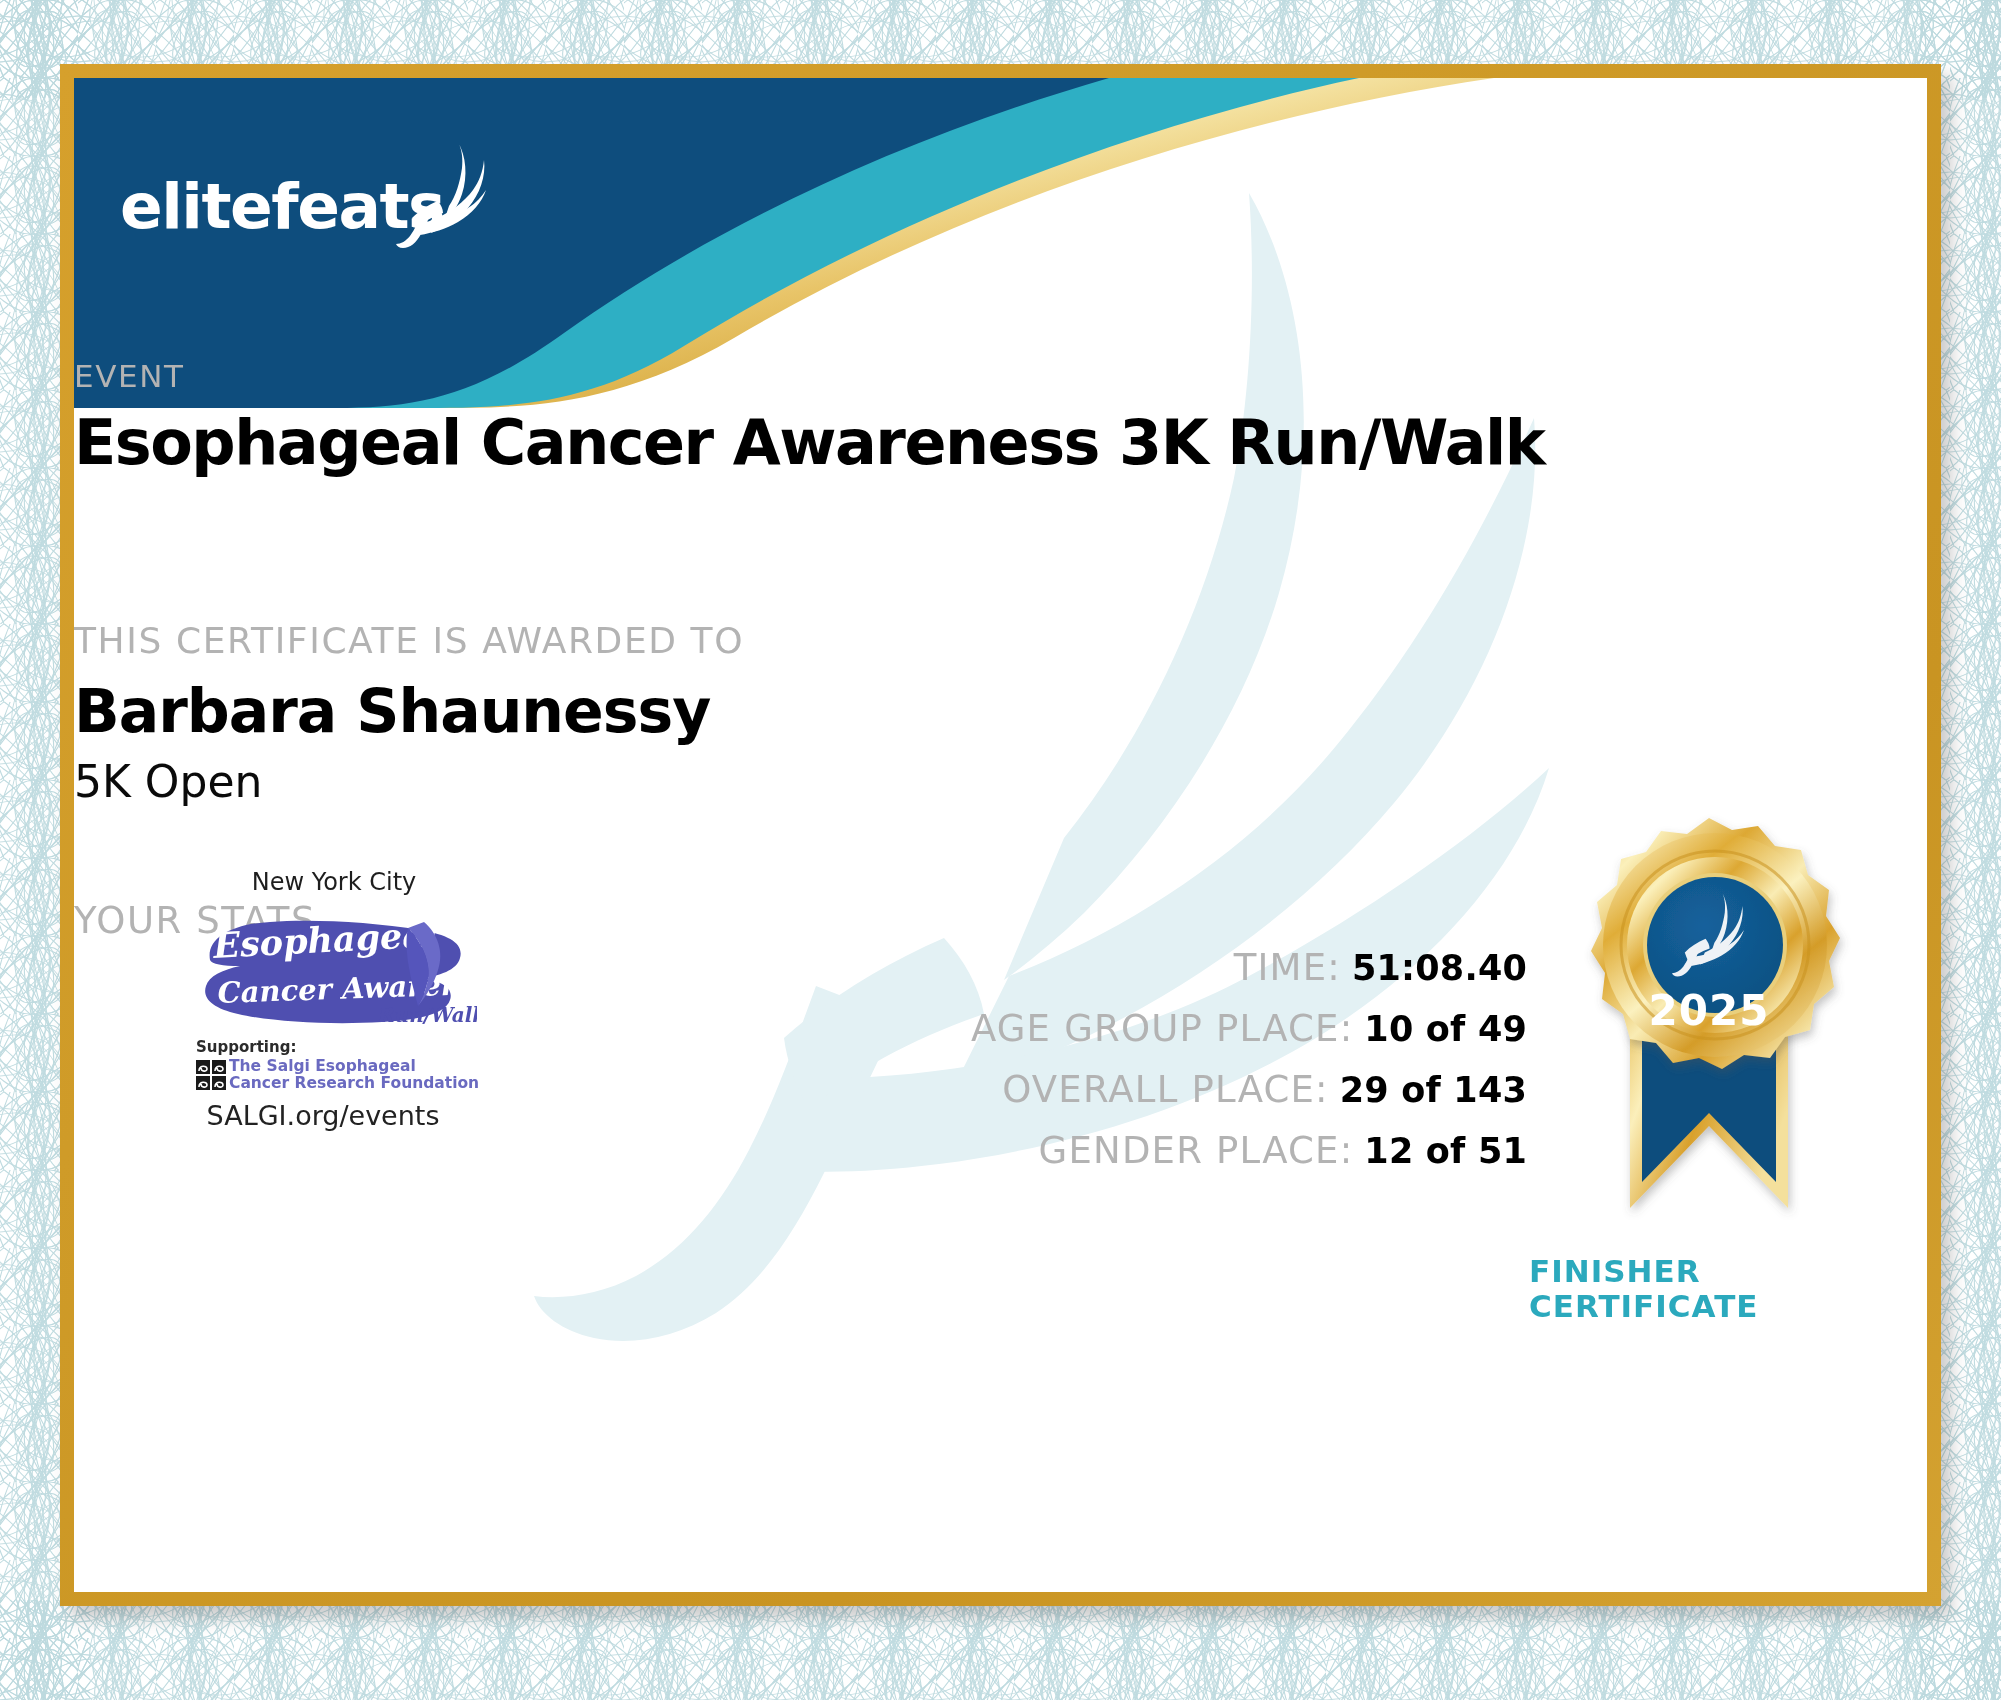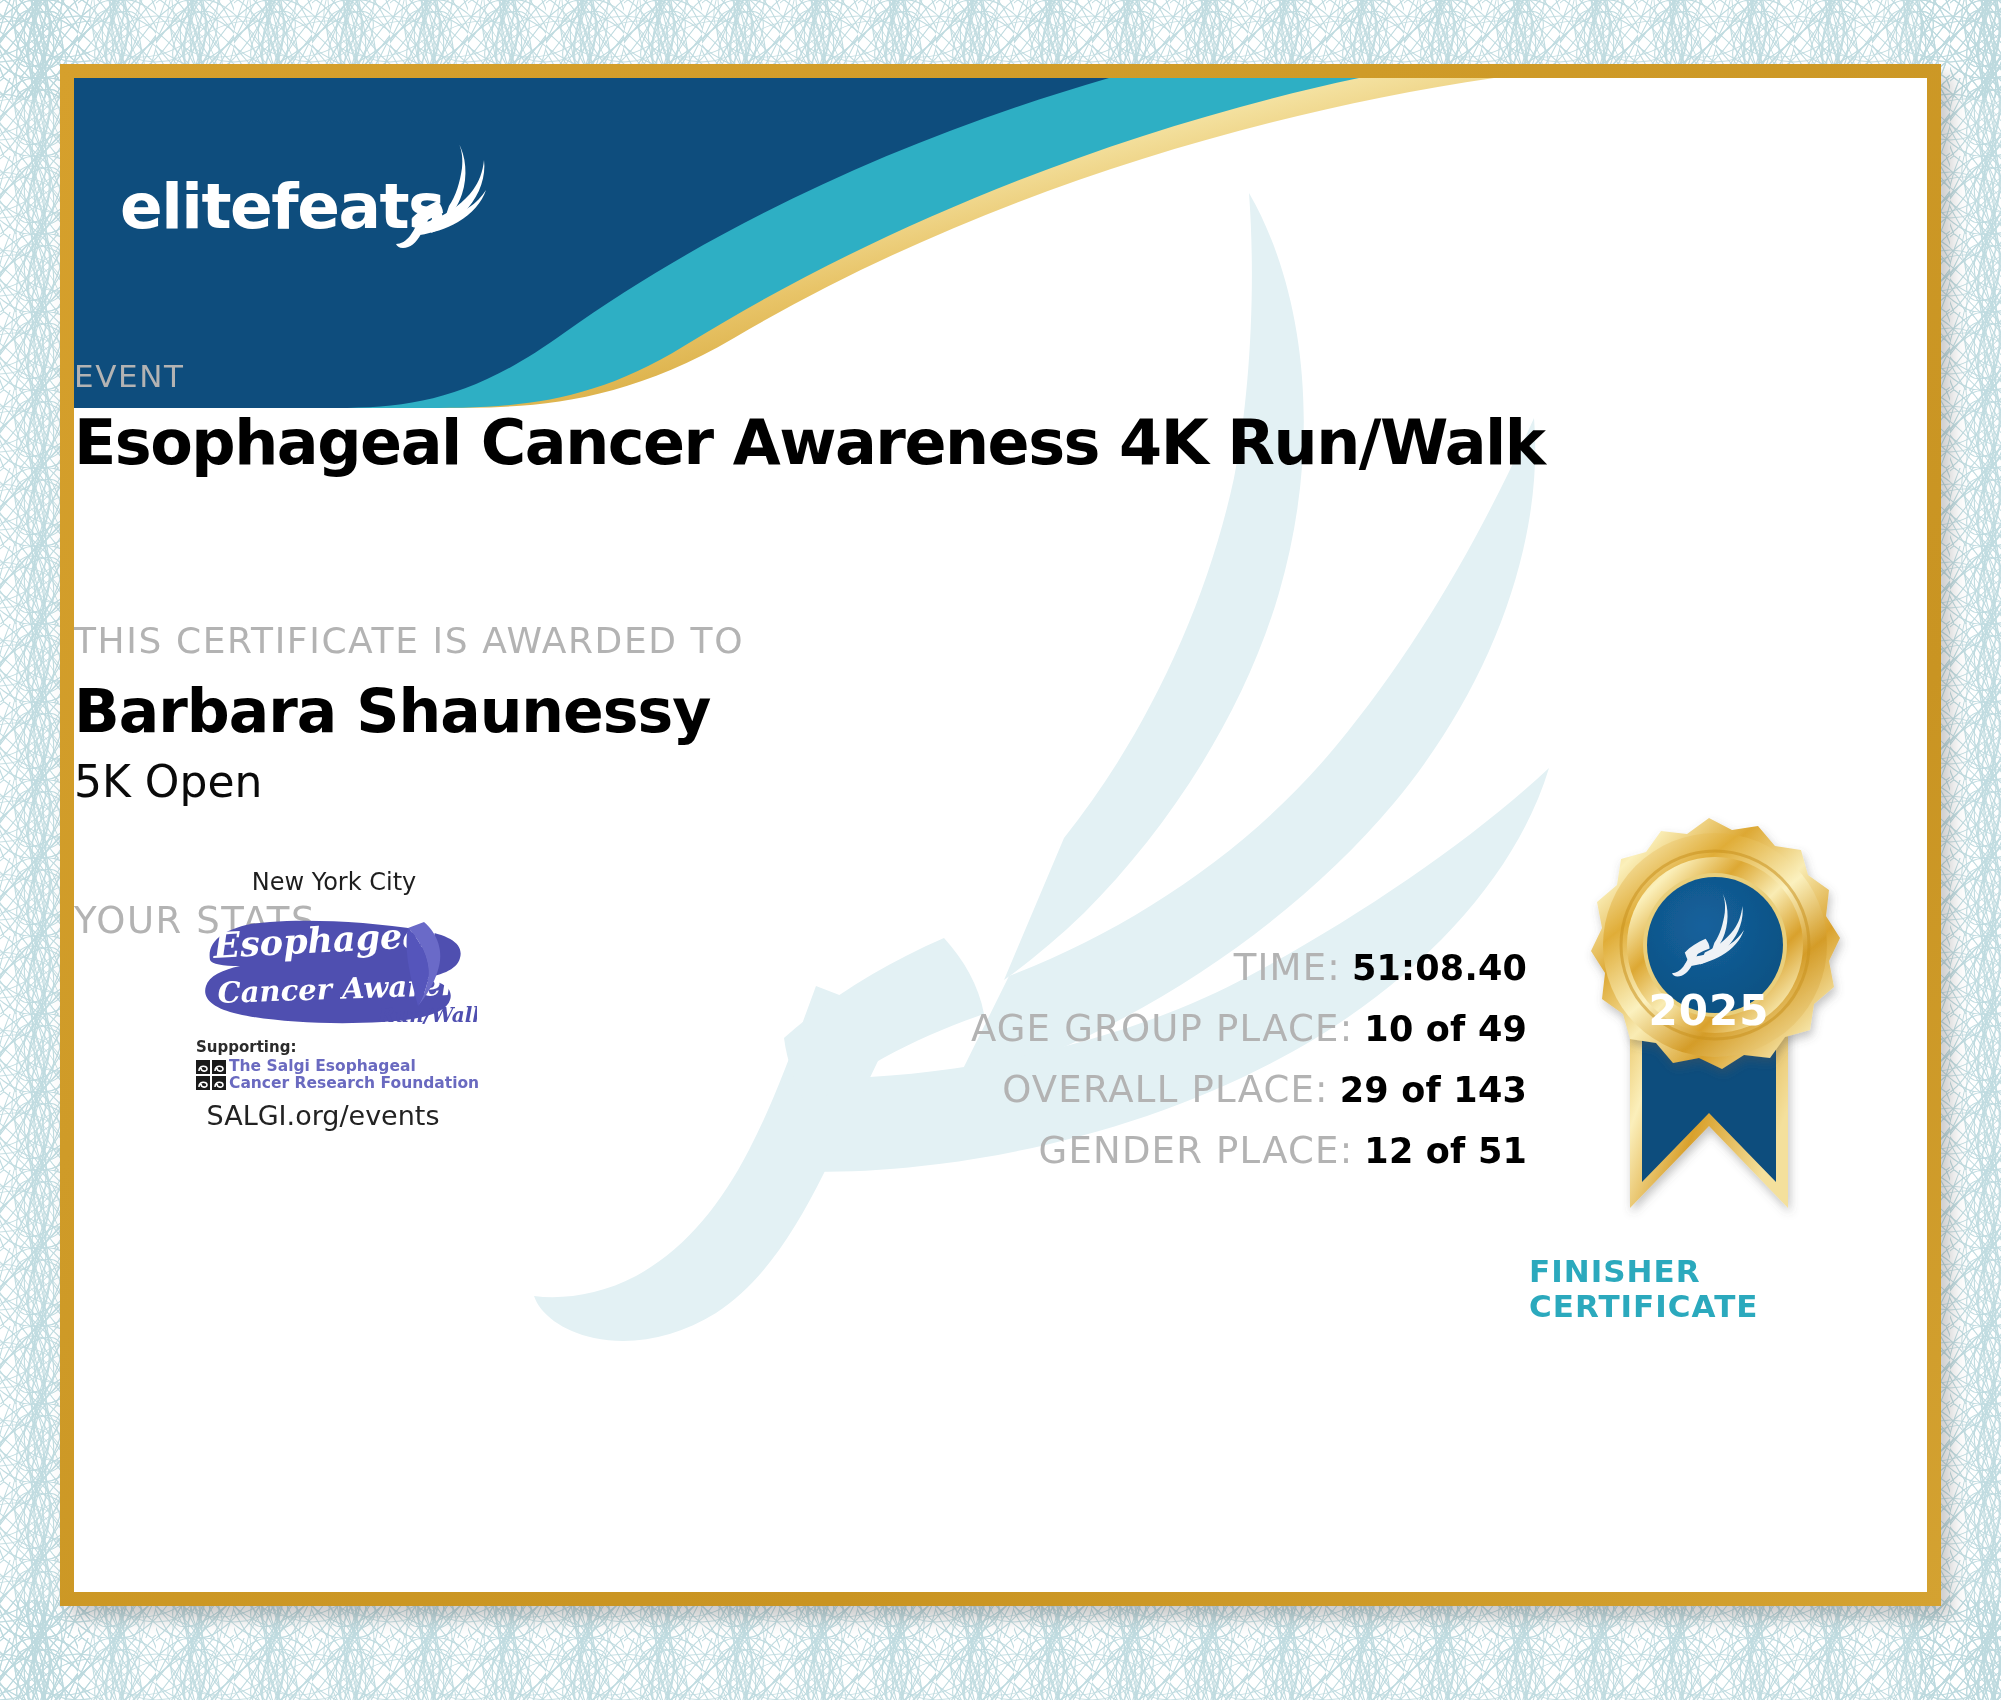--- a/index.html
+++ b/index.html
@@ -362,21 +362,21 @@
           <path d="M 90 50 C 86 62 76 74 62 82 C 50 89 36 93 24 95 L 29 83
                    C 44 81 60 76 72 68 C 80 63 86 56 90 50 Z"></path>
           <path d="M 36 70 C 33 78 29 87 25 94 C 20 103 14 108 7 108
                    C 3 108 1 106 0 104 C 5 104 10 101 14 96 C 19 89 23 80 27 70 Z"></path>
           <path d="M 42 61 C 45 65 47 69 47 73 C 36 77 27 82 20 88
                    C 18 84 17 81 16 78 C 23 71 32 65 42 61 Z"></path>
         </g>
       </svg>
 
       <div class="center-col label-caps" id="event-label">EVENT</div>
-      <div class="center-col" id="event-title">Esophageal Cancer Awareness 4K Run/Walk</div>
+      <div class="center-col" id="event-title">Esophageal Cancer Awareness 3K Run/Walk</div>
 
       <div class="center-col label-caps" id="awarded-label">THIS CERTIFICATE IS AWARDED TO</div>
       <div class="center-col" id="recipient-name">Barbara Shaunessy</div>
       <div class="center-col" id="division">5K Open</div>
 
       <div class="center-col label-caps" id="stats-label">YOUR STATS</div>
 
       <div id="stats-list">
         <div class="stat-row">
           <span class="stat-key">TIME:</span>

